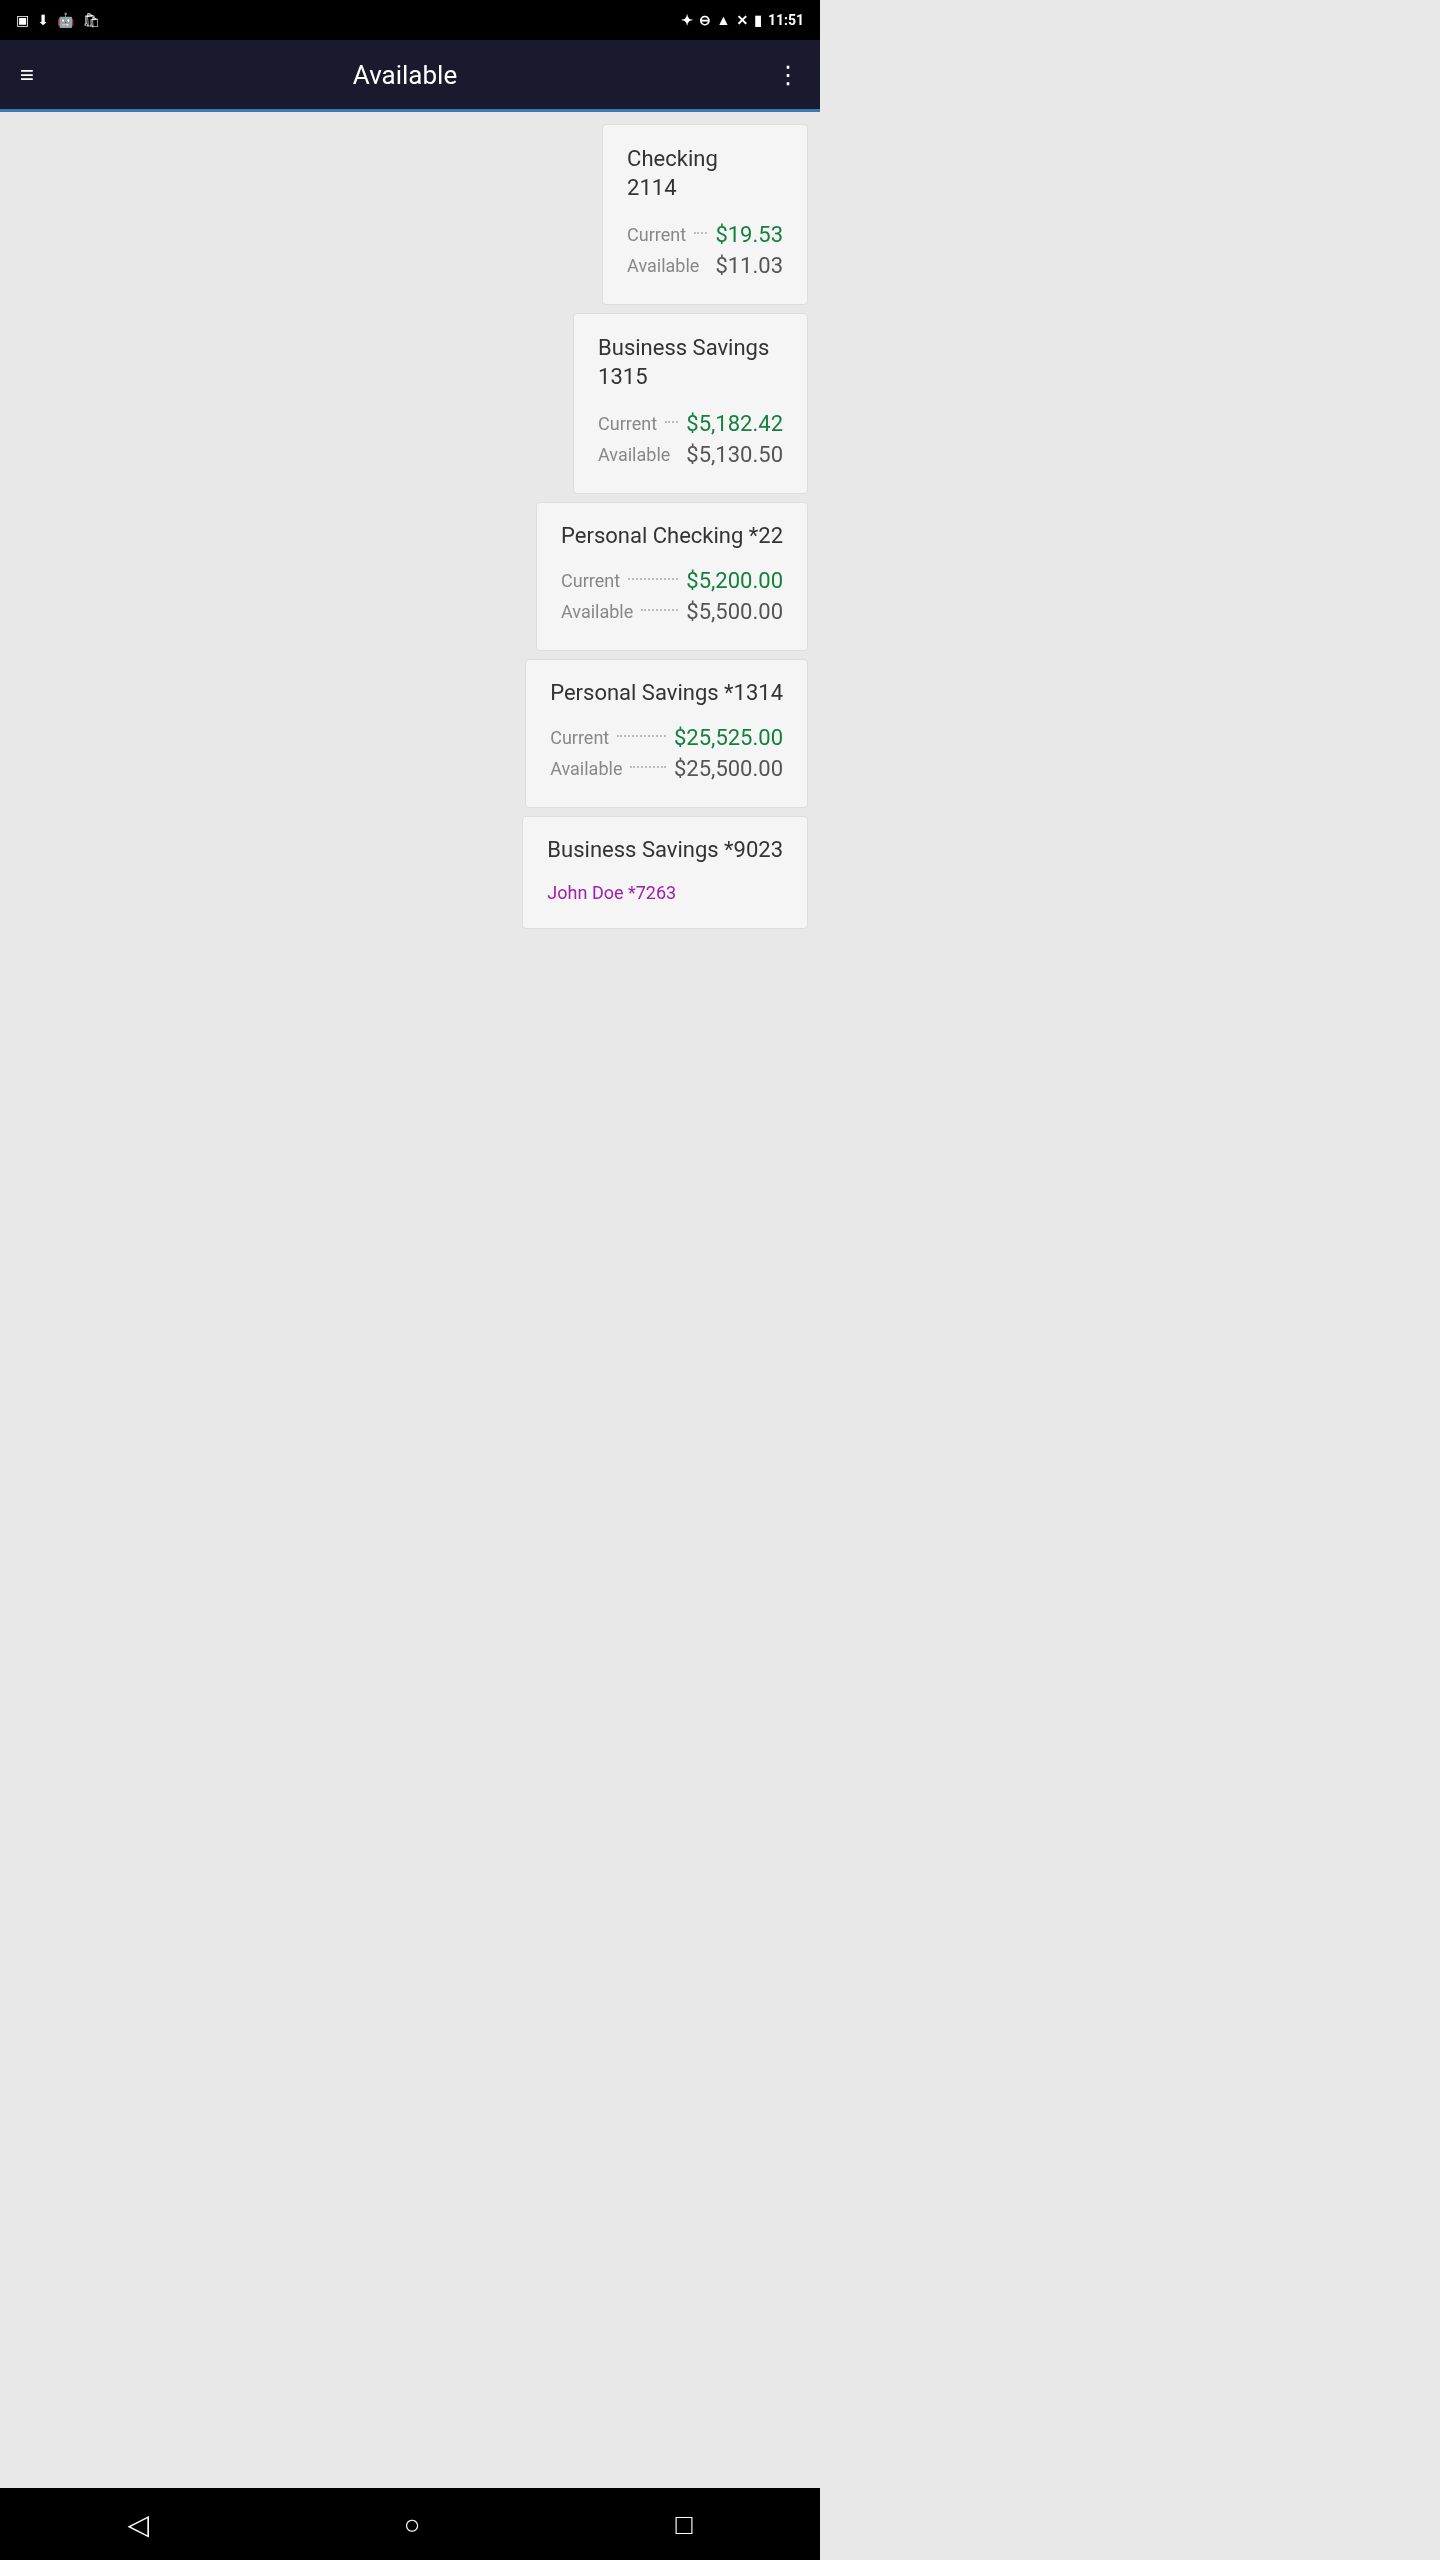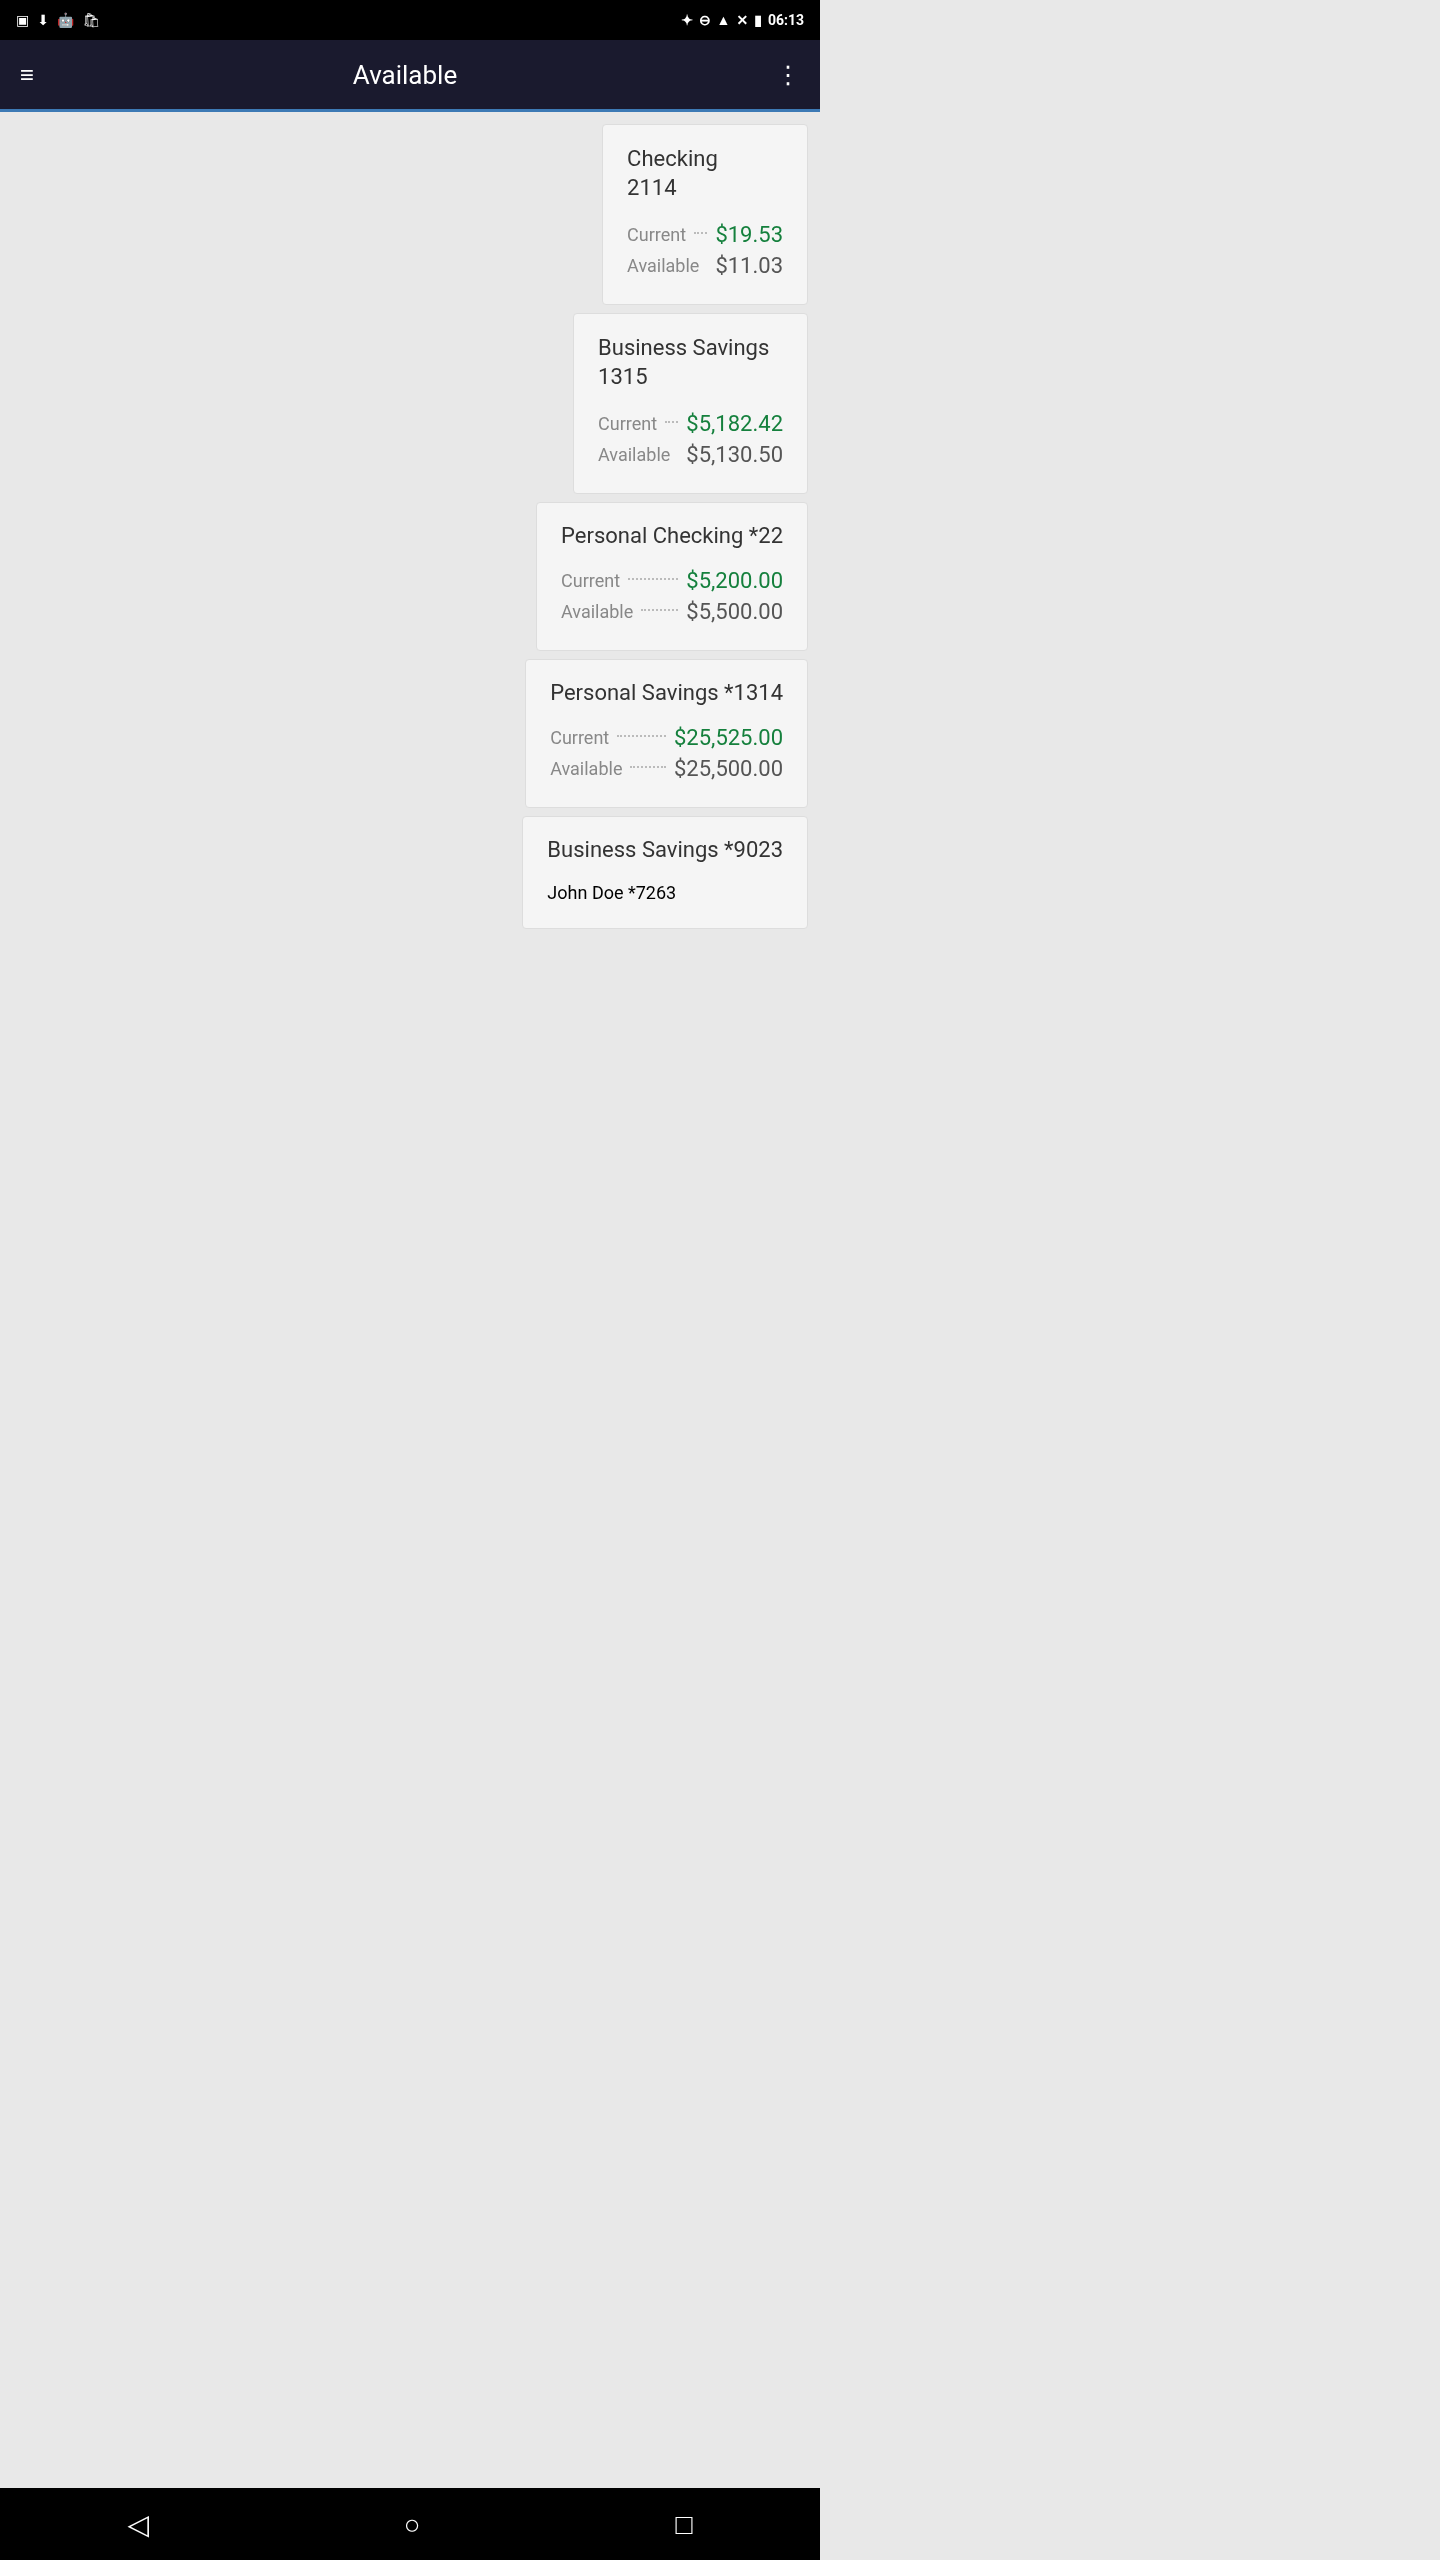--- a/index.html
+++ b/index.html
@@ -155,42 +155,42 @@
     
     .account-name-single {
       font-size: 22px;
       color: #333;
       font-weight: 400;
       margin-bottom: 20px;
     }
 
     .sub-label {
       font-size: 18px;
-      color: #000000;
+      color: #a21caf;
       margin-top: 4px;
       margin-bottom: 5px;
     }
   </style>
 </head>
 <body>
 
 <div class="status-bar">
   <div class="status-bar-left">
     <span>▣</span>
     <span>⬇</span>
     <span>🤖</span>
     <span>🛍</span>
   </div>
   <div class="status-bar-right">
     <span>✦</span>
     <span>⊖</span>
     <span>▲</span>
     <span>✕</span>
     <span>▮</span>
-    <span>06:13</span>
+    <span>11:51</span>
   </div>
 </div>
 
 <div class="top-bar">
   <span class="hamburger-icon">≡</span>
   <span class="top-bar-title">Available</span>
   <span class="more-icon">⋮</span>
 </div>
 
 <div class="content">

